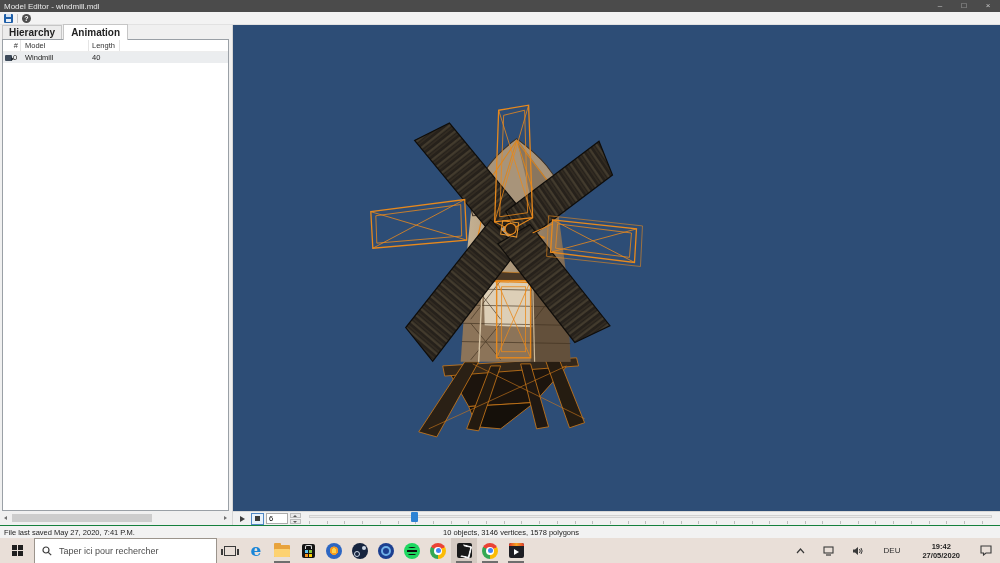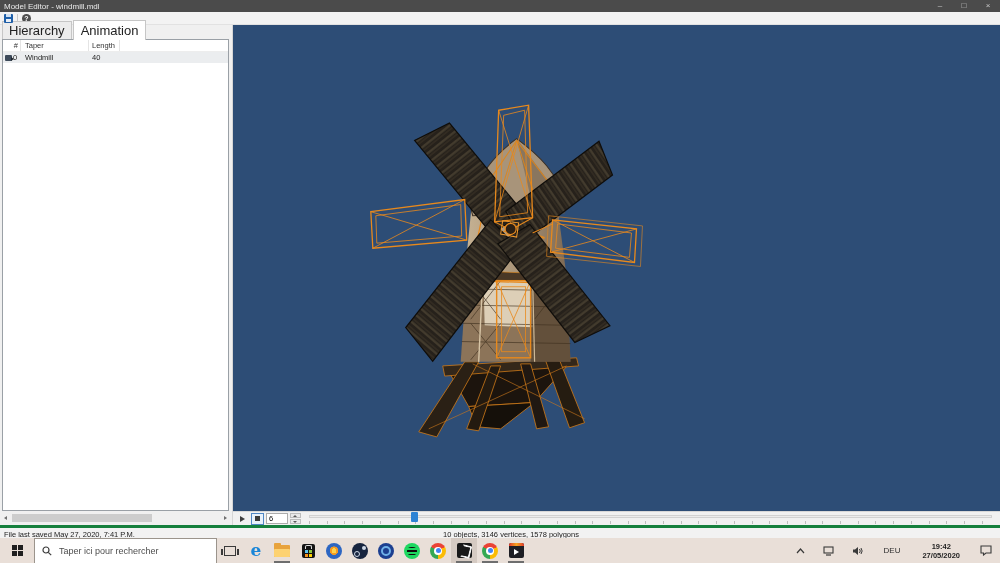--- a/index.html
+++ b/index.html
@@ -21,21 +21,21 @@
   .save-ic::before{content:"";position:absolute;left:2px;top:0;width:5px;height:3px;background:#cfe0f2;}
   .save-ic::after{content:"";position:absolute;left:2px;bottom:1px;width:5px;height:3px;background:#e8eef5;}
   .tb-sep{width:1px;height:9px;background:#c8c8c8;}
   .help-ic{width:9px;height:9px;border-radius:50%;background:#4e4e4e;color:#fff;font-size:7px;font-weight:bold;text-align:center;line-height:9px;}
 
   .main{flex:1;display:flex;min-height:0;}
 
   
   .left-panel{width:232px;flex:0 0 auto;display:flex;flex-direction:column;background:#f0f0f0;}
   .tabs{display:flex;align-items:flex-end;height:14px;padding-left:2px;flex:0 0 auto;}
-  .tab{font-size:13px;color:#222;background:#ececec;border:1px solid #c6c6c6;border-bottom:none;padding:1px 6px;margin-right:1px;}
+  .tab{font-size:10px;color:#222;background:#ececec;border:1px solid #c6c6c6;border-bottom:none;padding:1px 6px;margin-right:1px;font-weight:bold;}
   .tab.active{background:#fff;position:relative;z-index:3;padding:2px 7px;margin-bottom:-1px;}
   .table-wrap{flex:1;background:#fff;border:1px solid #9aa0a6;margin:0 3px 0 2px;position:relative;z-index:1;overflow:hidden;}
   .thead{display:flex;height:12px;font-size:7.5px;color:#333;align-items:stretch;border-bottom:1px solid #ededed;}
   .th{display:flex;align-items:center;border-right:1px solid #e4e4e4;}
   .c-num{width:18px;justify-content:flex-end;padding-right:2px;}
   .c-name{width:68px;padding-left:4px;}
   .c-len{width:31px;padding-left:3px;}
   .trow{display:flex;height:11px;background:#ebedef;font-size:7.5px;color:#1d1d1d;align-items:center;}
   .td{display:flex;align-items:center;height:100%;}
   .td.c-num{justify-content:flex-start;padding:0 0 0 2px;gap:1px;}
@@ -63,21 +63,21 @@
   .spin{height:5px;background:#e9e9e9;border:1px solid #bdbdbd;position:relative;}
   .spin::after{content:"";position:absolute;left:2px;}
   .spin.up::after{top:1px;border-left:2.5px solid transparent;border-right:2.5px solid transparent;border-bottom:2.5px solid #5a5a5a;}
   .spin.down::after{top:1px;border-left:2.5px solid transparent;border-right:2.5px solid transparent;border-top:2.5px solid #5a5a5a;}
   .slider{flex:1;position:relative;height:100%;margin:0 5px 0 6px;}
   .sl-track{position:absolute;left:0;right:0;top:3px;height:3px;background:#ececec;border:1px solid #d2d2d2;}
   .sl-ticks{position:absolute;left:0;right:0;bottom:1px;height:3px;
             background:repeating-linear-gradient(90deg,#bdbdbd 0 1px,transparent 1px 17.7px);}
   .sl-thumb{position:absolute;left:15%;top:0;width:7px;height:10px;background:#2e83d4;border-radius:1px;}
 
-  .statusbar{height:13px;background:#f2f2f2;border-top:3px solid #15803d;position:relative;font-size:7.5px;color:#222;flex:0 0 auto;}
+  .statusbar{height:13px;background:#f2f2f2;border-top:1px solid #15803d;position:relative;font-size:7.5px;color:#222;flex:0 0 auto;}
   .status-left{position:absolute;left:4px;top:2px;}
   .status-stats{position:absolute;left:443px;top:2px;}
 
   
   .taskbar{position:absolute;left:0;right:0;bottom:0;height:25px;background:#e9dfd8;display:flex;align-items:center;}
   .tb-slot{width:26px;height:25px;position:relative;display:flex;align-items:center;justify-content:center;flex:0 0 auto;}
   .start{width:34px;}
   .win-logo{width:11px;height:11px;display:grid;grid-template-columns:1fr 1fr;grid-template-rows:1fr 1fr;gap:1px;}
   .win-logo i{background:#1f1f1f;}
   .search{width:183px;height:25px;background:#fff;border:1px solid #9b948c;display:flex;align-items:center;gap:5px;padding:12px 7px;flex:0 0 auto;}
@@ -151,21 +151,21 @@
     <div class="main">
 
       <div class="left-panel">
         <div class="tabs">
           <div class="tab">Hierarchy</div>
           <div class="tab active">Animation</div>
         </div>
         <div class="table-wrap">
           <div class="thead">
             <div class="th c-num">#</div>
-            <div class="th c-name">Taper</div>
+            <div class="th c-name">Model</div>
             <div class="th c-len">Length</div>
           </div>
           <div class="trow">
             <div class="td c-num">
               <span class="kf-ic"></span>
               <span>0</span>
             </div>
             <div class="td c-name">Windmill</div>
             <div class="td c-len">40</div>
           </div>

